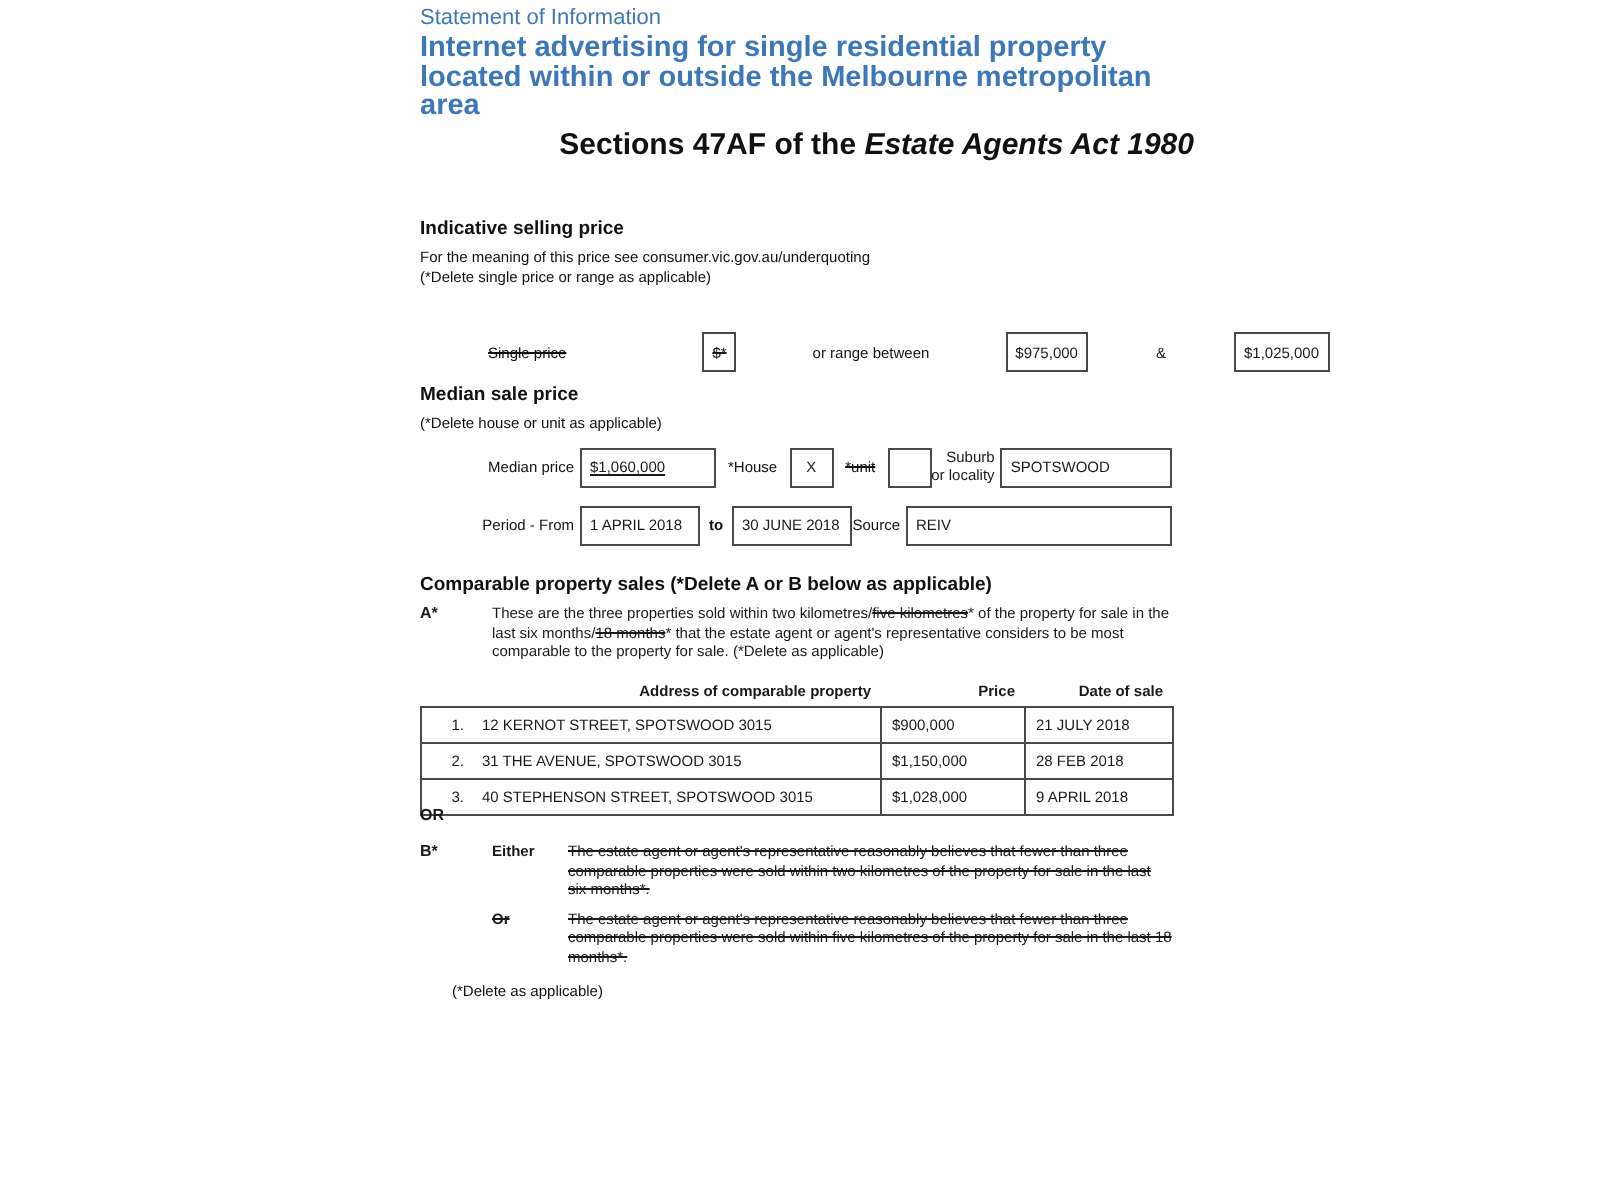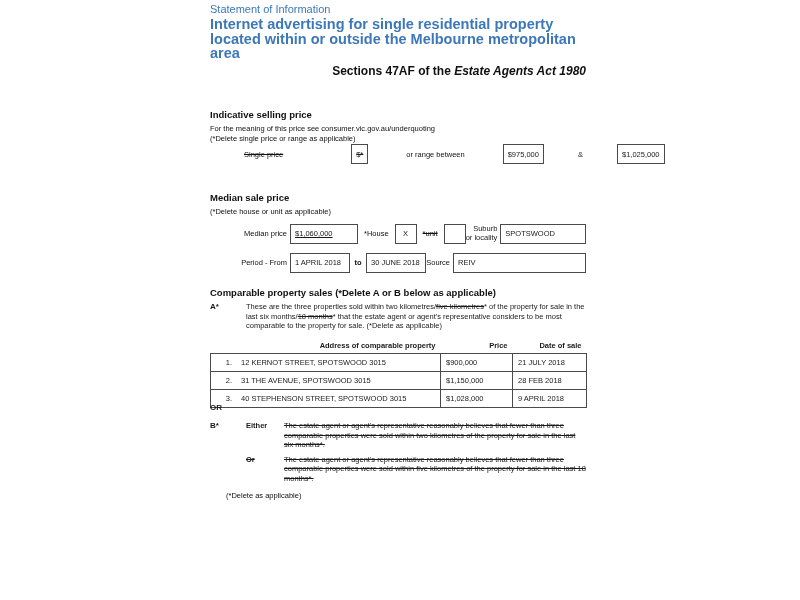--- a/index.html
+++ b/index.html
@@ -6,37 +6,37 @@
   #page {
     position:relative; width:800px; height:540px; background:#ffffff;
     font-family:"Liberation Sans", sans-serif; color:#1a1a1a; overflow:hidden;
   }
   .strike { text-decoration:line-through; }
 
   
   .header { position:absolute; left:210px; top:3px; width:378px; }
   .eyebrow { font-size:11px; color:#3c78b8; margin:0 0 2px 0; }
   .doc-title { font-size:14.5px; line-height:14.5px; font-weight:bold; color:#3c78b8; margin:0; max-width:372px; }
-  .act-ref { position:absolute; left:210px; top:64px; width:376px; text-align:right; font-size:12px; font-weight:bold; color:#111; }
+  .act-ref { position:absolute; left:221px; top:64px; width:376px; text-align:right; font-size:15px; font-weight:bold; color:#111; }
   .act-name { font-style:italic; }
 
   
   .sec { position:absolute; left:210px; width:376px; }
   .sec-h { font-size:9.5px; font-weight:bold; margin:0 0 4px 0; color:#111; }
   .fine { font-size:7.5px; line-height:9.5px; color:#111; }
   .lbl { font-size:7.5px; color:#111; white-space:nowrap; }
   .fbox {
     border:1px solid #4a4a4a; height:20px; box-sizing:border-box;
     display:flex; align-items:center; padding:0 4px; font-size:7.5px; background:#fff;
   }
   .frow { display:flex; align-items:center; }
 
   
   .sec-indicative { top:109px; }
-  .ind-row { margin-top:1px;gap:34px; }
+  .ind-row { margin-top:23px;gap:34px; }
   .ind-sp { width:44px; }
   .w60 { width:60px; } .w61 { width:61px; } .w66 { width:66px; } .w68 { width:68px;text-decoration:underline; }
   .amp { width:44px; text-align:center; font-size:7.5px; }
   .rangelbl { padding:0 4px; }
 
   
   .sec-median { top:192px; }
   .med-row1 { margin-top:7px; }
   .med-row2 { margin-top:9px; }
   .lbl-right { text-align:right; padding-right:3px; box-sizing:border-box; }

